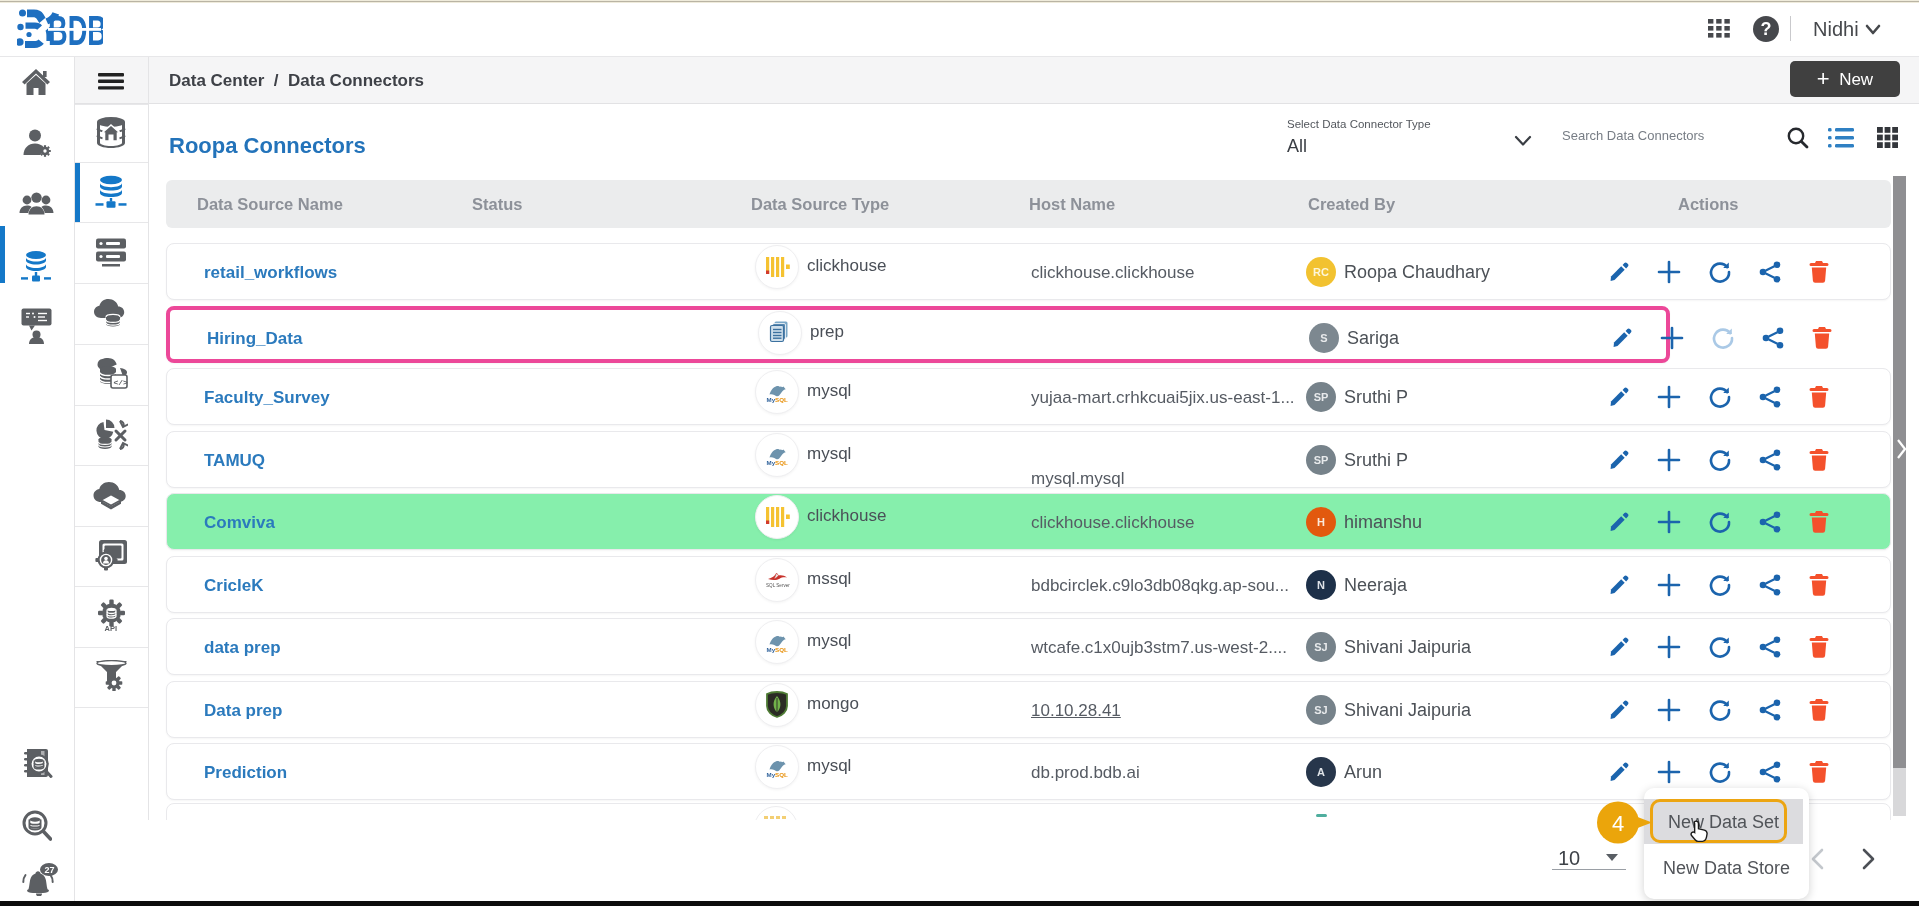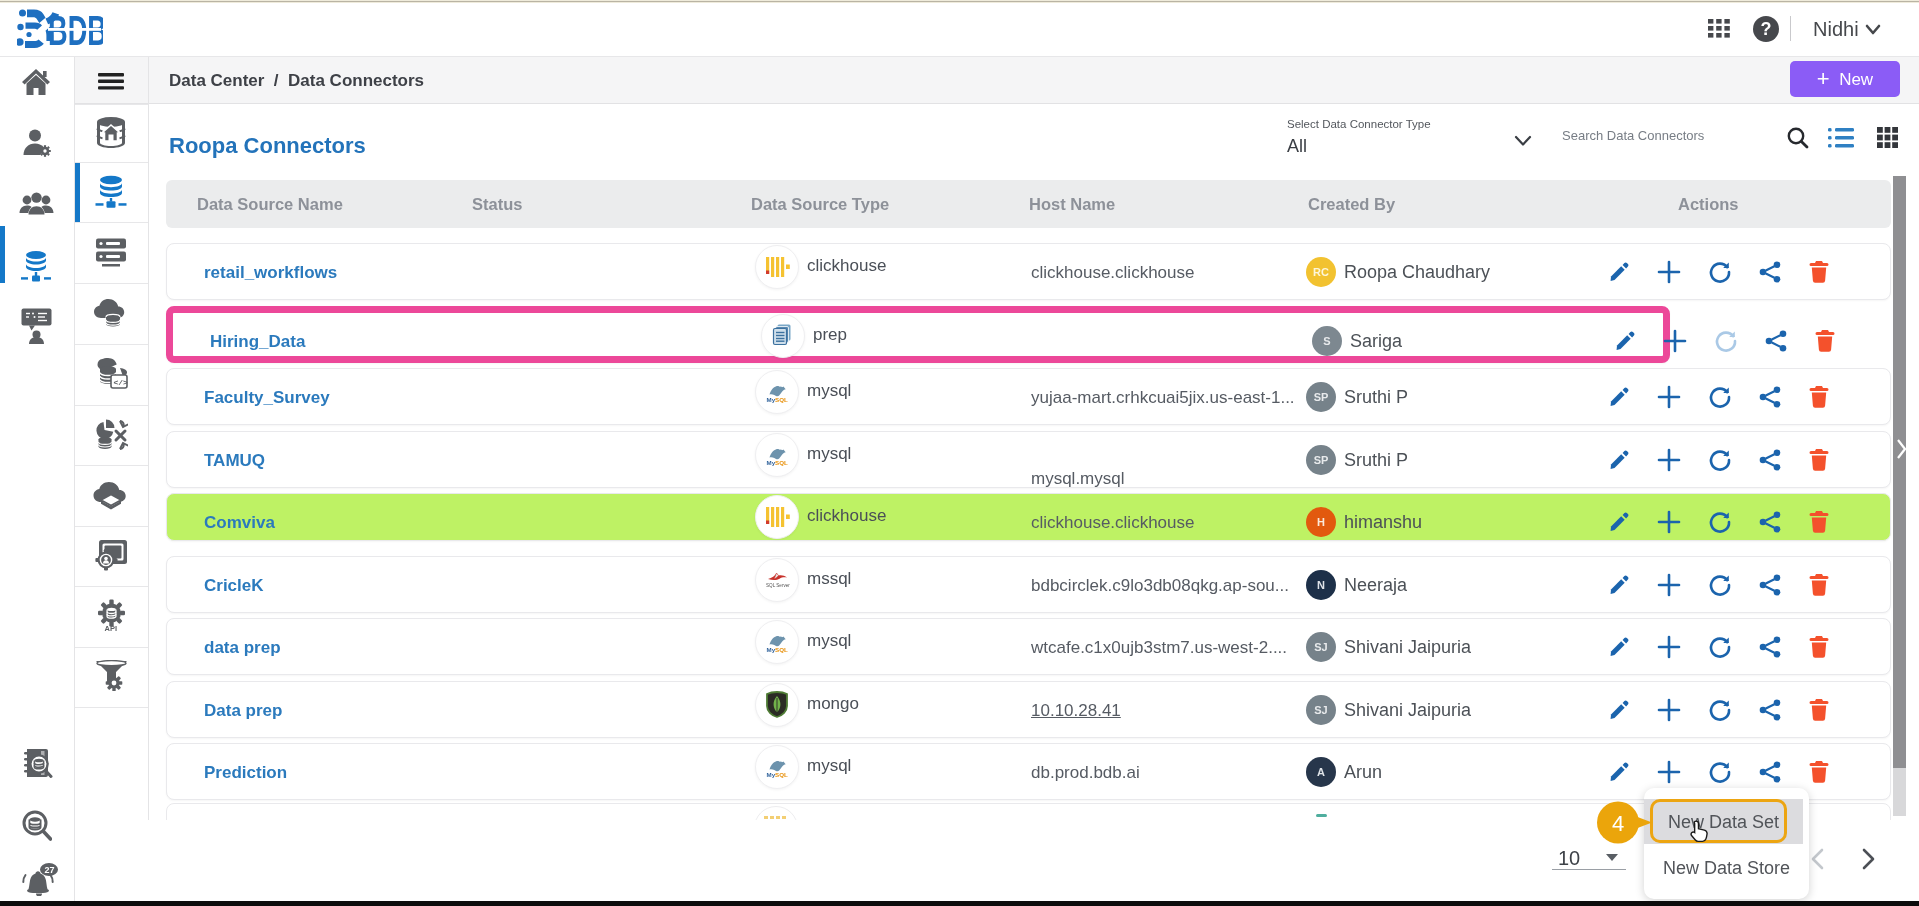--- a/index.html
+++ b/index.html
@@ -62,21 +62,21 @@
 <div class="abs" style="left:98px;top:73px;width:26px;height:17px;">
   <svg width="26" height="17">
       <g fill="#222">
     <rect x="0" y="0" width="26" height="3.4" rx="1"></rect>
         <rect x="0" y="6.6" width="26" height="3.4" rx="1"></rect>
         <rect x="0" y="13.2" width="26" height="3.4" rx="1"></rect>
   </g>
     </svg>
 </div>
 <div class="abs" style="left:169px;top:71px;font-size:17px;font-weight:bold;color:#3e4147;">Data Center&nbsp;&nbsp;/&nbsp;&nbsp;Data Connectors</div>
-<div class="abs" style="left:1790px;top:61px;width:110px;height:36px;background:#8b5cf6;border-radius:5px;color:#fff;font-size:17px;text-align:center;line-height:36px;">
+<div class="abs" style="left:1790px;top:61px;width:110px;height:36px;background:#404040;border-radius:5px;color:#fff;font-size:17px;text-align:center;line-height:36px;">
   <span style="font-size:22px;font-weight:400;vertical-align:-1px;">+</span>&nbsp; New
 </div>
 
 <div class="abs" style="left:0;top:57px;width:75px;height:849px;background:#fff;border-right:1px solid #e4e4e6;"></div>
 
 <div class="abs" style="left:75px;top:104px;width:73px;height:802px;background:#fff;"></div>
 <div class="abs" style="left:148px;top:57px;width:1px;height:849px;background:#e4e4e6;"></div>
 <div id="sb2cells">
     <div class="abs" style="left:75px;top:104px;width:73px;height:1px;background:#e7e7e9;"></div>
 <div class="abs" style="left:75px;top:161.5px;width:73px;height:1px;background:#e7e7e9;"></div>
@@ -429,21 +429,21 @@
           <line x1="6.8" y1="12.6" x2="15.4" y2="16.8"></line>
         </g>
       </svg>
       <svg class="abs" style="left:1642px;top:17px" width="20" height="22" viewBox="0 0 20 22">
         <g fill="#f4512c">
           <path d="M7 0 h6 l1 2 h4 a1 1 0 0 1 0 3 H2 a1 1 0 0 1 0-3 h4 z"></path>
           <path d="M2.8 6.5 h14.4 l-1.1 13.2 a2.2 2.2 0 0 1-2.2 2 H6.1 a2.2 2.2 0 0 1-2.2-2 z"></path>
         </g>
       </svg>
     </div>
-<div class="abs" style="left:166px;top:305.5px;width:1504px;height:57px;background:#fff;border:7px solid #ec4899;border-radius:8px;box-shadow:0 1px 2px rgba(0,0,0,0.04);padding-left:43px;">
+<div class="abs" style="left:166px;top:305.5px;width:1504px;height:57px;background:#fff;border:4px solid #ec4899;border-radius:8px;box-shadow:0 1px 2px rgba(0,0,0,0.04);padding-left:43px;">
       <span class="abs" style="left:37px;top:19px;font-size:17px;font-weight:bold;color:#2b7abd;">Hiring_Data</span>
       <div class="abs" style="left:588px;top:1px;">
         <div class="abs" style="left:0px;top:0px;width:44px;height:44px;background:#fff;border:1px solid #efeff1;border-radius:50%;box-shadow:0 1px 3px rgba(0,0,0,0.05);"><svg width="42" height="42" viewBox="0 0 42 42">
             <g>
               <rect x="15.5" y="9.5" width="13" height="16" rx="1.5" fill="#7aa7c7"></rect>
               <rect x="13.5" y="11.5" width="13" height="16" rx="1.5" fill="#5787b0" stroke="#fff" stroke-width="0.8"></rect>
               <rect x="11.5" y="13.5" width="13" height="16" rx="1.5" fill="#cfdfeb" stroke="#3c719f" stroke-width="1.2"></rect>
               <g stroke="#3c719f" stroke-width="1.4">
                 <line x1="14" y1="17.5" x2="22.5" y2="17.5"></line>
                 <line x1="14" y1="20.5" x2="22.5" y2="20.5"></line>
@@ -579,21 +579,21 @@
           <line x1="6.8" y1="12.6" x2="15.4" y2="16.8"></line>
         </g>
       </svg>
       <svg class="abs" style="left:1642px;top:17px" width="20" height="22" viewBox="0 0 20 22">
         <g fill="#f4512c">
           <path d="M7 0 h6 l1 2 h4 a1 1 0 0 1 0 3 H2 a1 1 0 0 1 0-3 h4 z"></path>
           <path d="M2.8 6.5 h14.4 l-1.1 13.2 a2.2 2.2 0 0 1-2.2 2 H6.1 a2.2 2.2 0 0 1-2.2-2 z"></path>
         </g>
       </svg>
     </div>
-<div class="abs" style="left:166px;top:493px;width:1725px;height:48px;background:#bef264;border:1px solid #e9e9ec;border-radius:8px;box-shadow:0 1px 2px rgba(0,0,0,0.04);">
+<div class="abs" style="left:166px;top:493px;width:1725px;height:57px;background:#86efac;border:1px solid #e9e9ec;border-radius:8px;box-shadow:0 1px 2px rgba(0,0,0,0.04);">
       <span class="abs" style="left:37px;top:19px;font-size:17px;font-weight:bold;color:#2b7abd;">Comviva</span>
       <div class="abs" style="left:588px;top:1px;">
         <div class="abs" style="left:0px;top:0px;width:44px;height:44px;background:#fff;border:1px solid #efeff1;border-radius:50%;box-shadow:0 1px 3px rgba(0,0,0,0.05);"><svg width="42" height="42" viewBox="0 0 42 42">
             <g fill="#f5c231">
               <rect x="10" y="11" width="3.2" height="17"></rect>
               <rect x="15" y="11" width="3.2" height="20"></rect>
               <rect x="20" y="11" width="3.2" height="20"></rect>
               <rect x="25" y="11" width="3.2" height="20"></rect>
               <rect x="30" y="18.5" width="3.8" height="4.5"></rect>
             </g>

